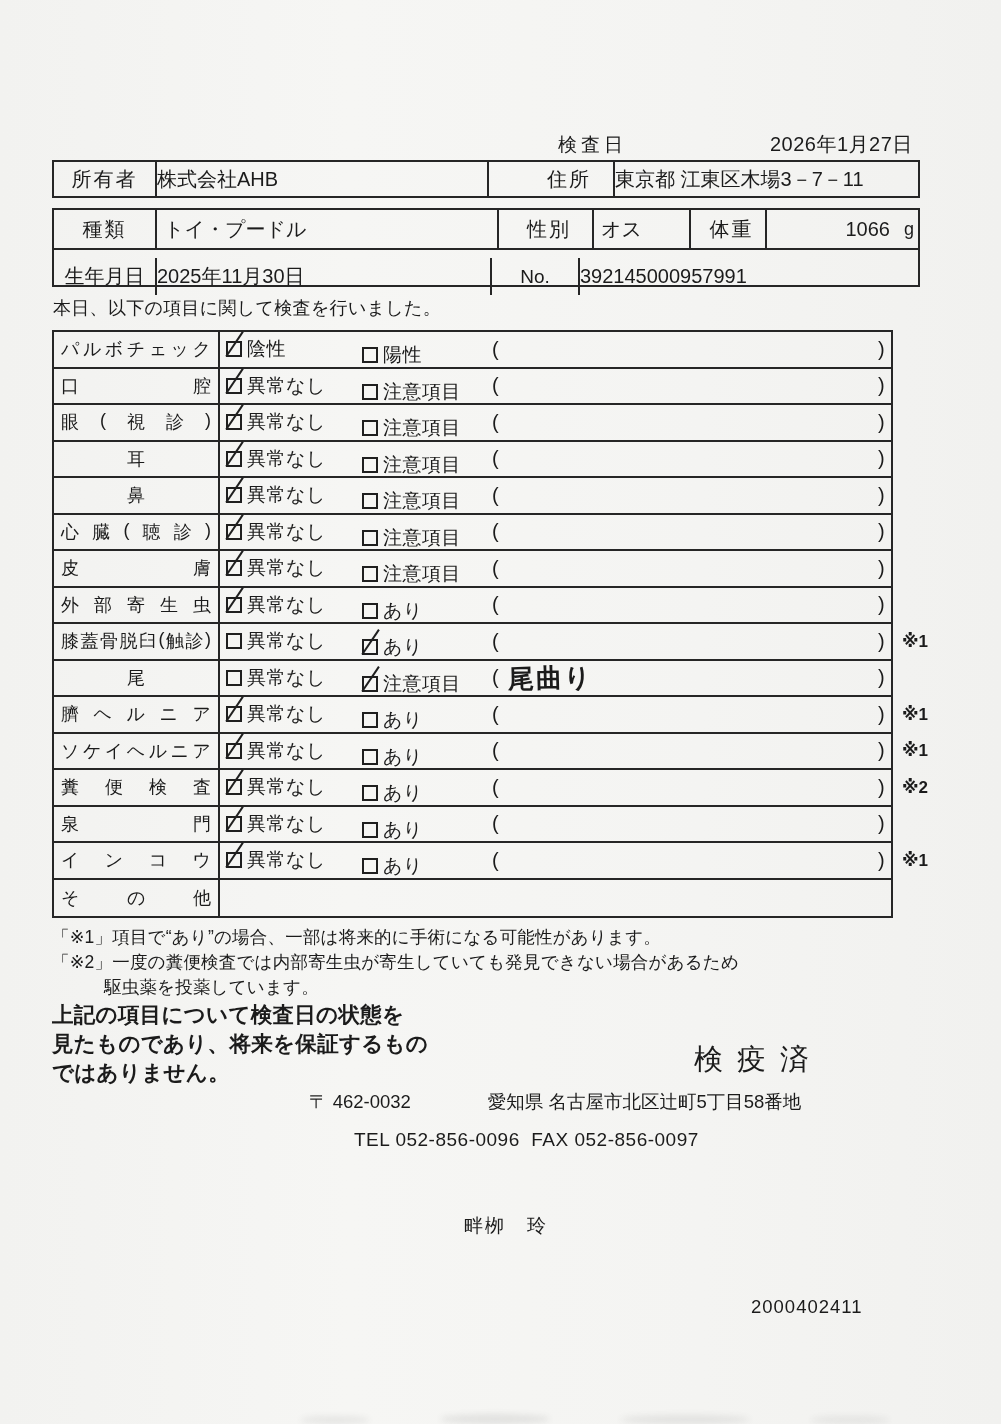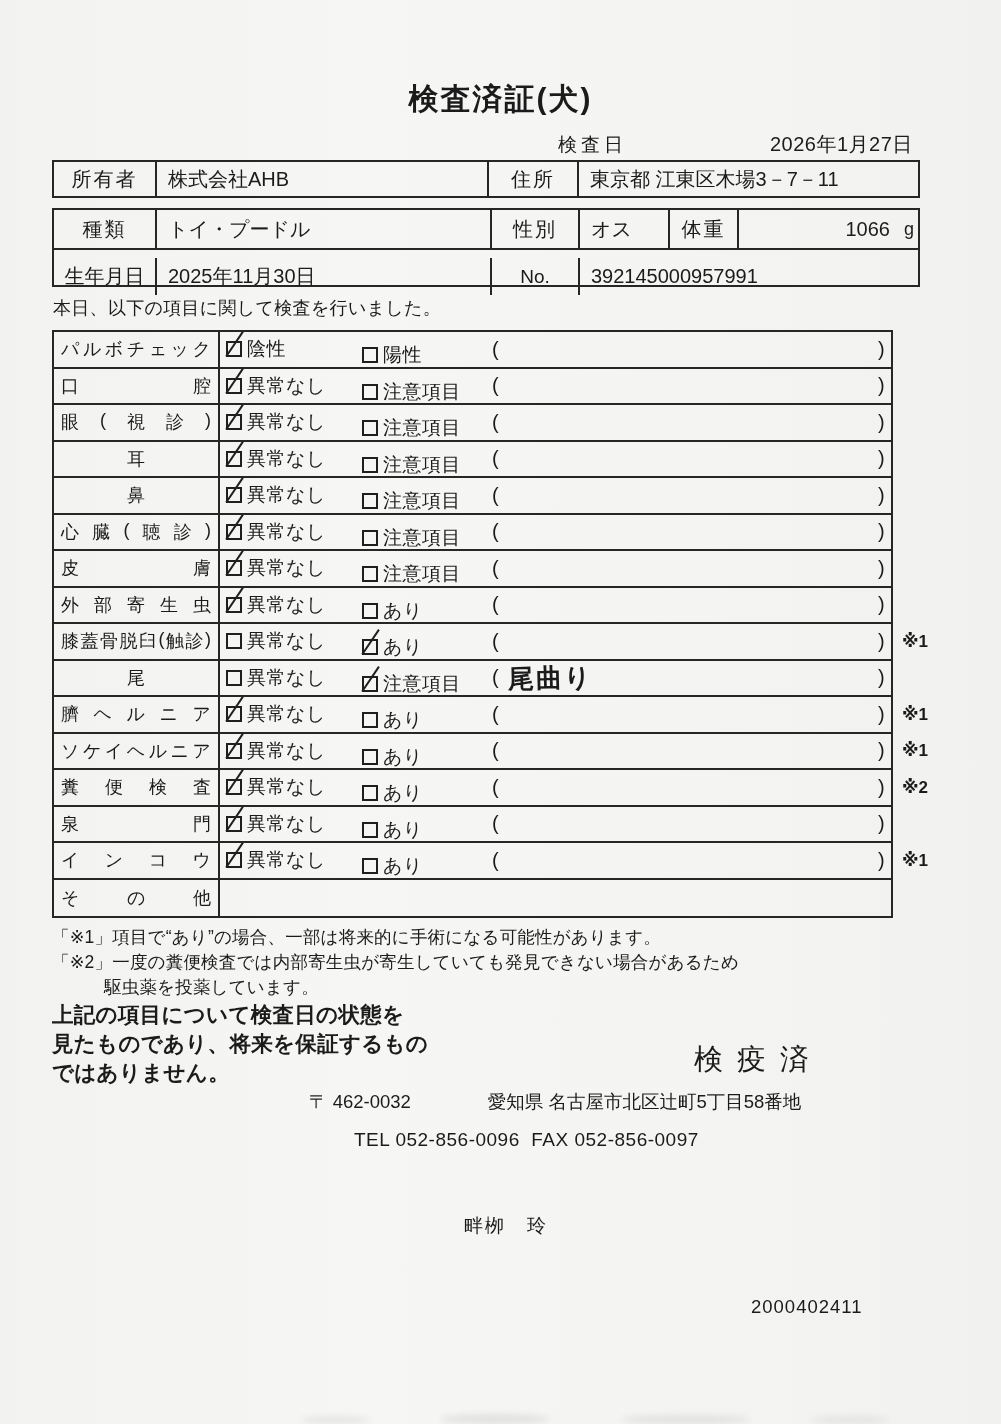--- a/index.html
+++ b/index.html
@@ -15,21 +15,21 @@
   .insp-label{left:558px;top:132px;font-size:19px;letter-spacing:4px;font-weight:500;}
   .insp-date{left:770px;top:131px;font-size:20px;font-weight:500;letter-spacing:0.5px;}
   
   .tbl{border:2px solid #262626;box-sizing:border-box;background:transparent;}
   .tableA{left:52px;top:160px;width:868px;height:38px;display:flex;}
   .tableB{left:52px;top:208px;width:868px;height:79px;}
   .cell{display:flex;align-items:center;box-sizing:border-box;font-size:20px;}
   .lab{justify-content:center;letter-spacing:2px;font-weight:500;}
   .br{border-right:2px solid #262626;}
   .bb{border-bottom:2px solid #262626;}
-  .pl{padding-left:11px;}
+  .pl{}
   .rowB{display:flex;}
   .weight-val{justify-content:flex-end;padding-right:4px;gap:14px;}
   
   .intro{left:53px;top:296px;font-size:18px;font-weight:500;letter-spacing:0.3px;}
   
   .itable{left:52px;top:330px;width:841px;height:588px;border:2px solid #262626;box-sizing:border-box;}
   .irow{position:relative;height:36.5px;border-bottom:2px solid #262626;box-sizing:border-box;}
   .irow:last-child{border-bottom:none;}
   .lblcell{position:absolute;left:0;top:0;bottom:0;width:166px;border-right:2px solid #262626;
     display:flex;align-items:center;padding:0 7px;box-sizing:border-box;font-size:18px;font-weight:500;}
@@ -61,34 +61,33 @@
   .vet{left:464px;top:1213px;font-size:19px;font-weight:500;letter-spacing:2px;}
   .serial{left:751px;top:1296px;font-size:18.5px;font-weight:400;letter-spacing:1px;}
   
   .smudge{position:absolute;border-radius:50%;filter:blur(3px);background:rgba(70,70,70,0.5);}
 </style>
 </head>
 <body>
 
 <div class="page">
 
-  <div class="abs title">検査済証(犬)</div>
 
   <div class="abs insp-label">検査日</div>
   <div class="abs insp-date">2026年1月27日</div>
 
   <div class="abs tbl tableA">
     <div class="cell lab br" style="width:103px;">所有者</div>
     <div class="cell pl br" style="width:332px;">株式会社AHB</div>
-    <div class="cell lab br" style="width:90px;">住所</div>
+    <div class="cell lab br" style="width:90px;margin-left:36px;">住所</div>
     <div class="cell pl" style="flex:1;">東京都 江東区木場3－7－11</div>
   </div>
 
   <div class="abs tbl tableB">
-    <div class="rowB bb" style="height:38px;">
+    <div class="rowB bb" style="height:38px;gap:7px;">
       <div class="cell lab br" style="width:103px;">種類</div>
       <div class="cell pl br" style="width:335px;">トイ・プードル</div>
       <div class="cell lab br" style="width:88px;">性別</div>
       <div class="cell pl br" style="width:90px;">オス</div>
       <div class="cell lab br" style="width:69px;">体重</div>
       <div class="cell weight-val" style="flex:1;">
         <span>1066</span>
         <span style="font-size:18px;">g</span>
       </div>
     </div>

